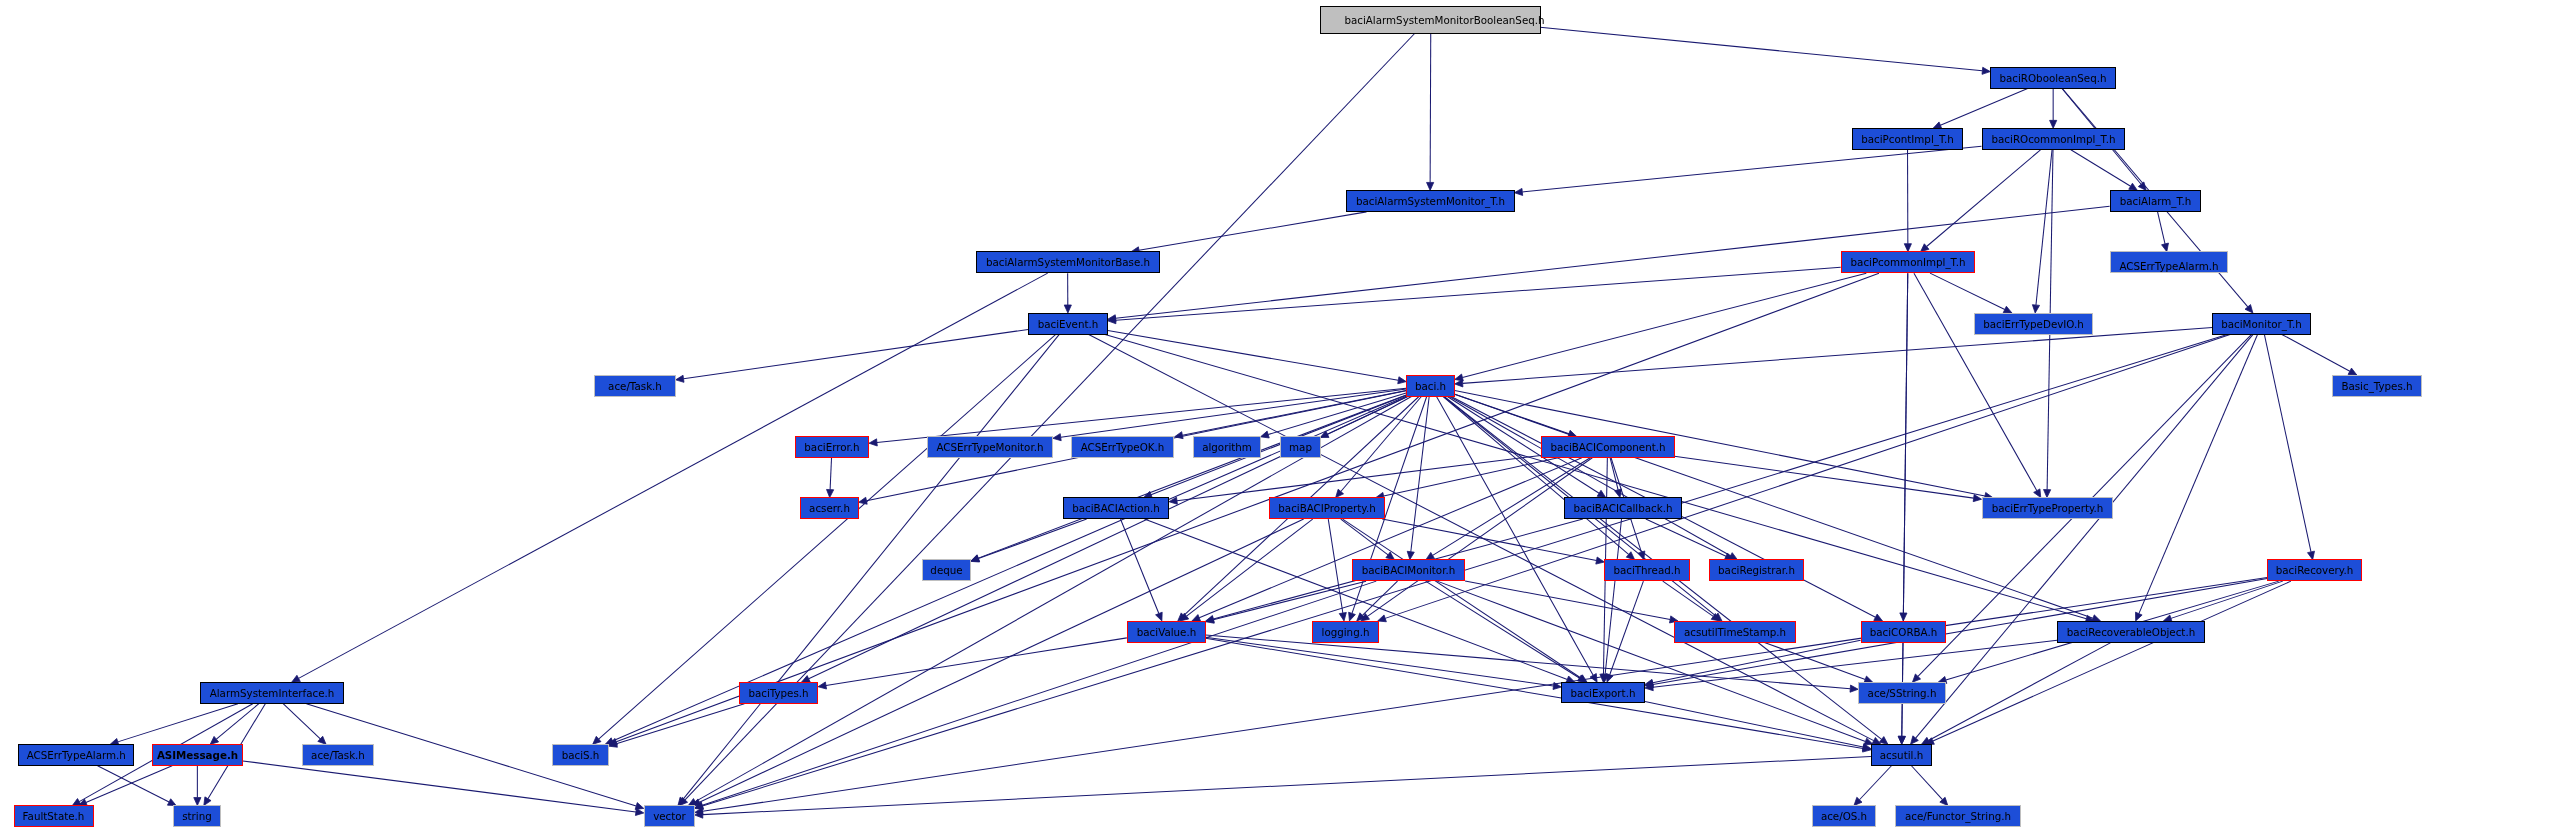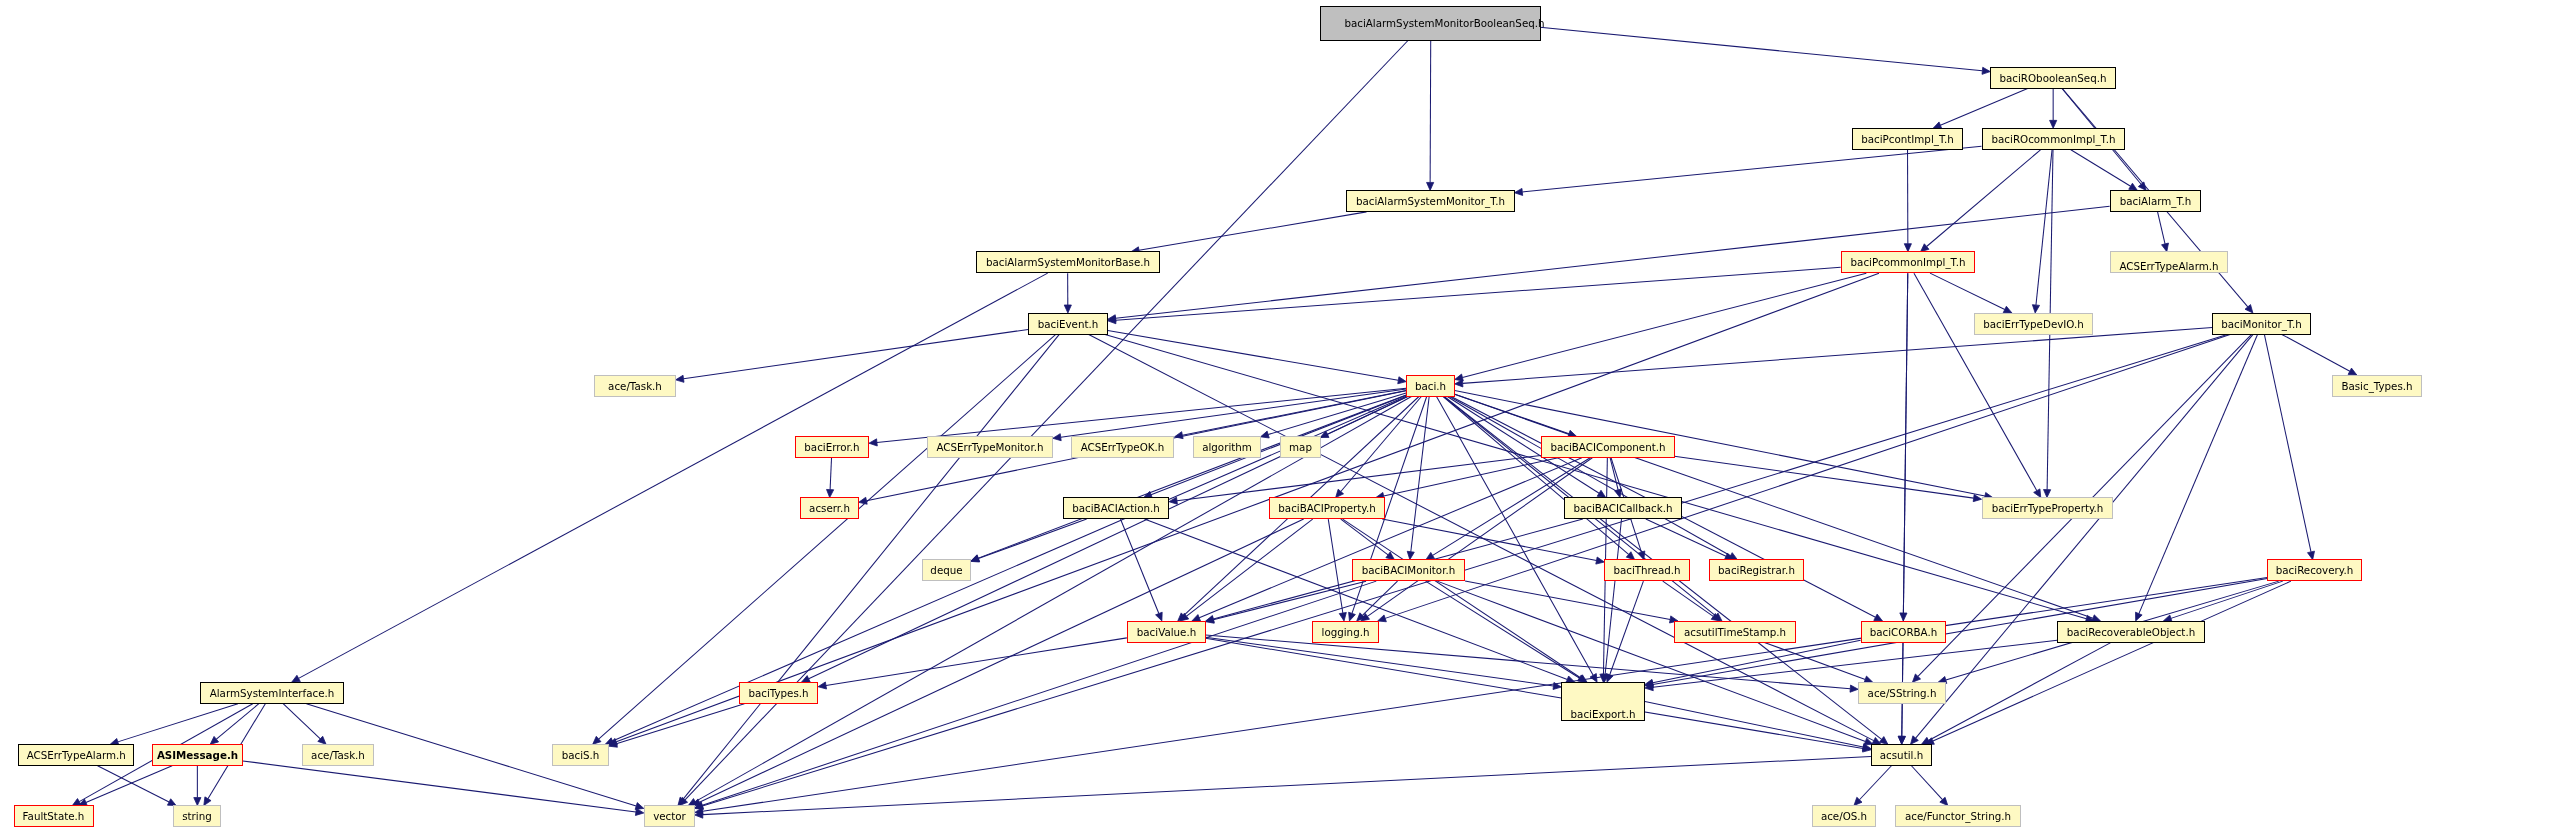--- a/index.html
+++ b/index.html
@@ -1,21 +1,21 @@
 <!DOCTYPE html>
 <html style="font-size:12.7px"><head>
 <meta charset="utf-8">
 <style>
   html, body { margin: 0; padding: 0; background: #ffffff; }
   body { width: 2576px; height: 832px; overflow: hidden; position: relative; font-family: "DejaVu Sans", sans-serif; }
   #graph { position: absolute; left: 0; top: 0; width: 2576px; height: 832px; }
   #edges path { fill: none; stroke: #191970; stroke-width: 1.3; }
   #edges polygon { fill: #191970; stroke: #191970; }
   .node { position: absolute; box-sizing: border-box; height: 21.5px; display: flex; align-items: center; justify-content: center;
-          font-family: "DejaVu Sans", sans-serif; font-size: 10.3px; color: #000; background: #fef9c3; white-space: nowrap;
+          font-family: "DejaVu Sans", sans-serif; font-size: 10.3px; color: #000; background: #1d4ed8; white-space: nowrap;
           border: 1.2px solid #000; cursor: pointer; }
   .node.root { background: #bfbfbf; border-color: #000; }
   .node.red { border-color: #ff0000; }
   .node.gray { border-color: #bfbfbf; }
 </style>
 </head>
 <body>
 
 <div id="graph">
   <svg id="edges" width="2576" height="832" xmlns="http://www.w3.org/2000/svg" viewBox="0 0 3237 1045">
@@ -260,21 +260,21 @@
       <path d="M122.6,962.0 Q167.5,984.7 212.4,1007.5"></path>
       <polygon points="221.4,1012.0 214.5,1003.5 210.4,1011.5"></polygon>
       <path d="M216.3,962.0 Q162.1,985.0 107.9,1008.1"></path>
       <polygon points="98.7,1012.0 109.7,1012.2 106.2,1003.9"></polygon>
       <path d="M248.0,962.0 Q248.0,982.0 248.0,1002.0"></path>
       <polygon points="248.0,1012.0 252.5,1002.0 243.5,1002.0"></polygon>
       <path d="M305.0,955.9 Q552.0,988.0 799.1,1020.1"></path>
       <polygon points="809.0,1021.3 799.7,1015.6 798.5,1024.5"></polygon>
     </svg>
   <div id="nodes">
-      <div class="node root" style="left: 1320px; top: 5.6px; width: 221px; height: 35px; padding-left: 28px;">
+      <div class="node root" style="left: 1320px; top: 5.6px; width: 221px; height: 28px; padding-left: 28px;">
         <span>baciAlarmSystemMonitorBooleanSeq.h</span>
       </div>
       <div class="node black" style="left: 1990px; top: 67px; width: 126px; height: 21.5px;">
         <span>baciRObooleanSeq.h</span>
       </div>
       <div class="node black" style="left: 1852px; top: 128px; width: 111px; height: 21.5px;">
         <span>baciPcontImpl_T.h</span>
       </div>
       <div class="node black" style="left: 1982px; top: 128px; width: 143px; height: 21.5px;">
         <span>baciROcommonImpl_T.h</span>
@@ -374,21 +374,21 @@
       </div>
       <div class="node black" style="left: 2057px; top: 621px; width: 148px; height: 21.5px;">
         <span>baciRecoverableObject.h</span>
       </div>
       <div class="node black" style="left: 200px; top: 682px; width: 144px; height: 21.5px;">
         <span>AlarmSystemInterface.h</span>
       </div>
       <div class="node red" style="left: 739px; top: 682px; width: 79px; height: 21.5px;">
         <span>baciTypes.h</span>
       </div>
-      <div class="node black" style="left: 1561px; top: 682px; width: 84px; height: 39px; align-items: flex-end;">
+      <div class="node black" style="left: 1561px; top: 682px; width: 84px; height: 21px;">
         <span>baciExport.h</span>
       </div>
       <div class="node gray" style="left: 1858px; top: 682px; width: 88px; height: 21.5px;">
         <span>ace/SString.h</span>
       </div>
       <div class="node black" style="left: 18.3px; top: 744px; width: 116px; height: 21.5px;">
         <span>ACSErrTypeAlarm.h</span>
       </div>
       <div class="node red" style="left: 152px; top: 744px; width: 91px; height: 21.5px; font-weight: bold;">
         <span>ASIMessage.h</span>

